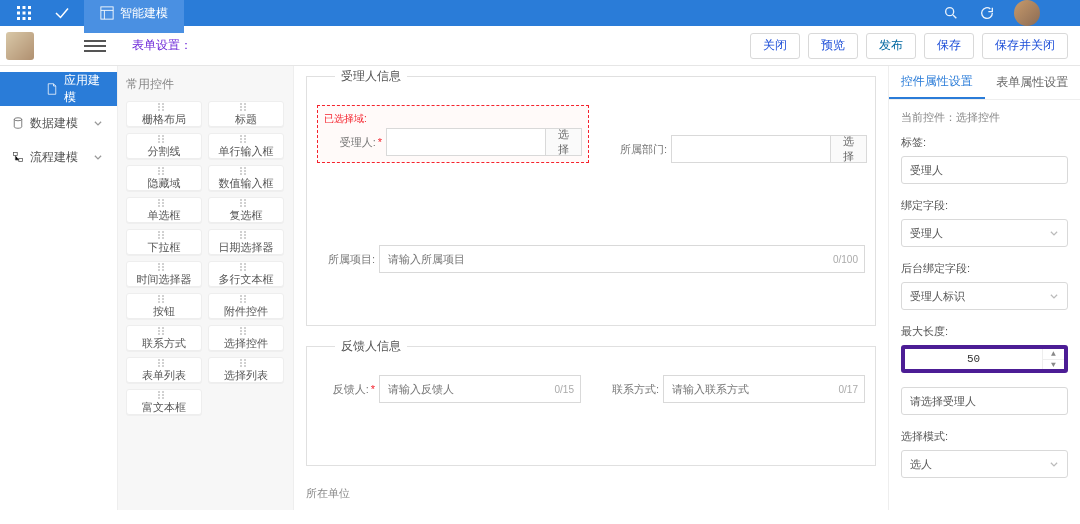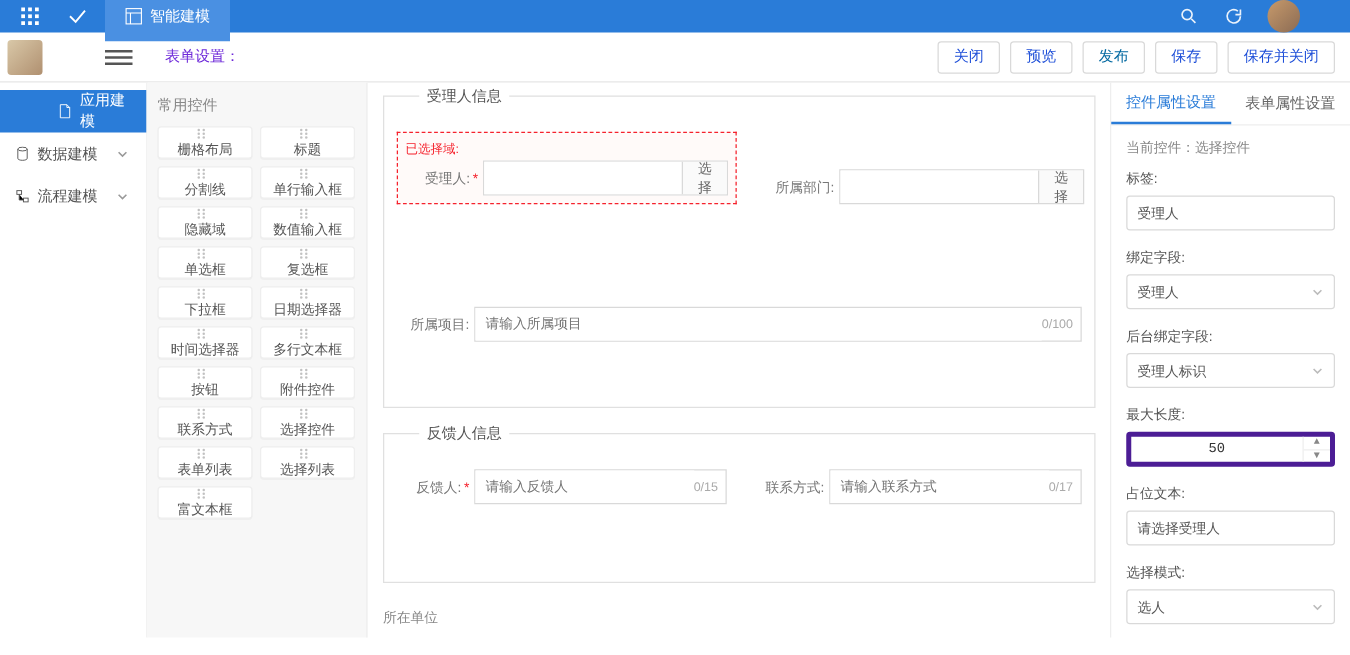--- a/index.html
+++ b/index.html
@@ -528,21 +528,20 @@
         <div class="prop-number">
           <span class="val">50</span>
           <div class="spin">
             <div>▲</div>
             <div>▼</div>
           </div>
         </div>
       </div>
 
       <div class="prop-group">
-        <span class="prop-label">占位文本:</span>
         <input class="prop-input" value="请选择受理人" style="">
       </div>
 
       <div class="prop-group">
         <span class="prop-label">选择模式:</span>
         <div class="prop-select">
           <span>选人</span>
           <svg width="10" height="10" viewBox="0 0 16 16">
               <path fill="none" stroke="#bbb" stroke-width="2" d="M3 6l5 5 5-5"></path>
             </svg>

